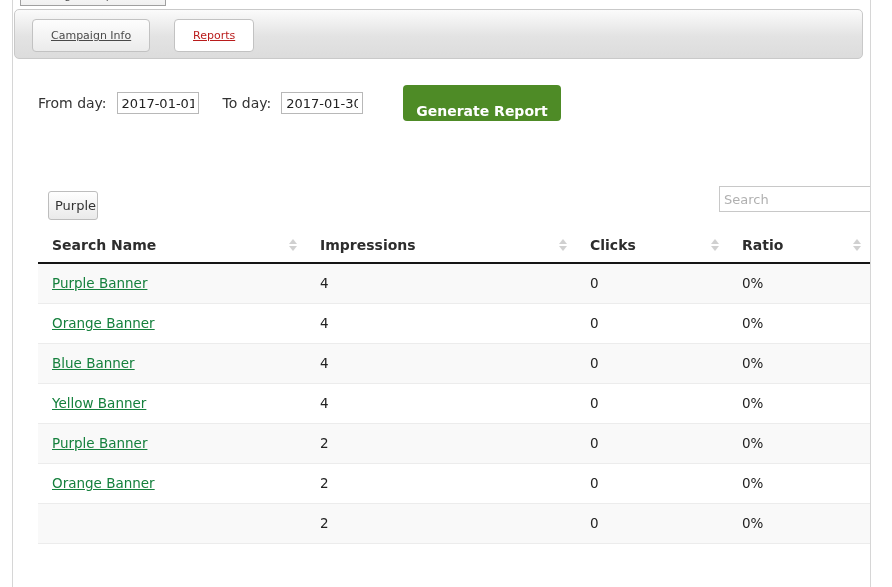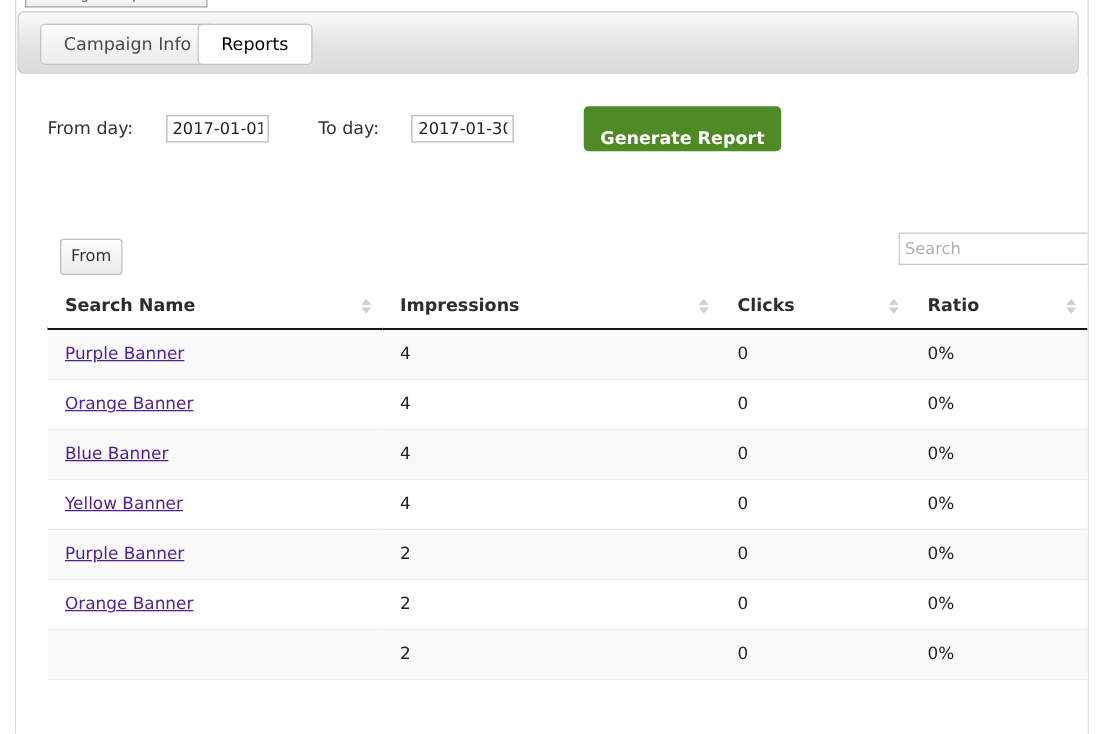--- a/index.html
+++ b/index.html
@@ -43,47 +43,48 @@
     background: linear-gradient(#fbfbfb 0%, #e3e3e3 55%, #dcdcdc 100%);
     border: 1px solid #c9c9c9;
     border-radius: 5px;
   }
   .tab {
     position: absolute; top: 9px; height: 33px;
     border: 1px solid #c2c2c2;
     border-radius: 4px;
     display: flex; align-items: center; justify-content: center;
     padding: 11px 18px;
-    font-size: 14px;
-    cursor: pointer;
-    white-space: nowrap;
+    font-size: 11px;
+    cursor: pointer;
+    white-space: nowrap;
+    text-decoration: underline;
   }
   .tab.inactive {
     background: linear-gradient(#fdfdfd, #ebebeb);
     color: #4a4a4a;
     left: 17px;
   }
   .tab.active {
     background: #ffffff;
-    color: #000000;
-    left: 143px;
+    color: #b91c1c;
+    left: 159px;
   }
 
   
   #content {
     position: absolute; left: 13px; top: 60px;
     width: 857px; bottom: 0;
     background: #ffffff;
     overflow: hidden;
   }
 
   
   #filter-row {
     position: absolute; left: 25px; top: 25px;
-    display: flex; align-items: center; gap: 16px;
+    display: flex; align-items: center; gap: 0;
     font-size: 14px; color: #333;
   }
   #filter-row .lbl { white-space: nowrap; }
   .date-input {
     width: 82px; height: 22px;
     margin: 0 24px 0 10px;
     border: 1px solid #b8b8b8;
     background: #fff;
     font-family: "DejaVu Sans", "Liberation Sans", sans-serif;
     font-size: 13px; color: #222;
@@ -172,21 +173,21 @@
   tr.group-row td {
     background: #aaaaaa;
     color: #1d1d1d;
     font-size: 14px;
     height: 44px;
     border-bottom: 1px solid #9a9a9a;
   }
   tr.data-row.odd  td { background: #f9f9f9; }
   tr.data-row.even td { background: #ffffff; }
   td.name a {
-    color: #4c1d95; text-decoration: underline;
+    color: #15803d; text-decoration: underline;
     cursor: pointer;
     margin-top: 45px;
   }
 
   
   col.c-name  { width: 268px; }
   col.c-impr  { width: 270px; }
   col.c-click { width: 152px; }
   col.c-ratio { width: 142px; }
 </style>
@@ -215,21 +216,21 @@
   <div id="content">
 
     <div id="filter-row">
       <span class="lbl">From day:</span>
       <input class="date-input" id="from-day" type="text" value="2017-01-01" style="">
       <span class="lbl">To day:</span>
       <input class="date-input" id="to-day" type="text" value="2017-01-30" style="">
       <button id="generate-report">Generate Report</button>
     </div>
 
-    <button id="print-button">From</button>
+    <button id="print-button">Purple</button>
 
     <input id="search-input" type="text" placeholder="Search" style="">
 
     <table id="report-table">
       <colgroup>
         <col class="c-name">
           <col class="c-impr">
           <col class="c-click">
           <col class="c-ratio">
       </colgroup>

